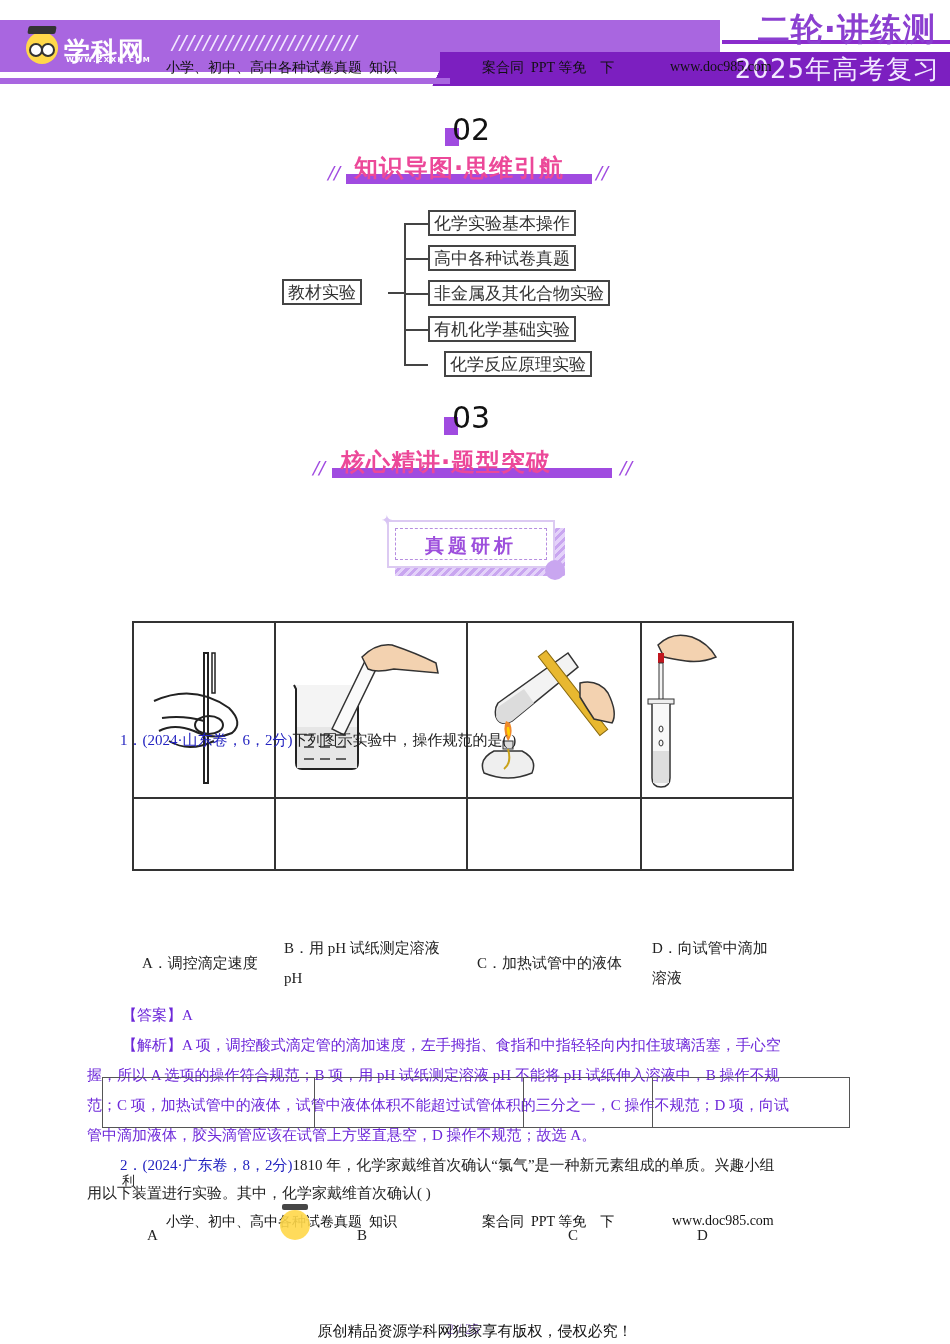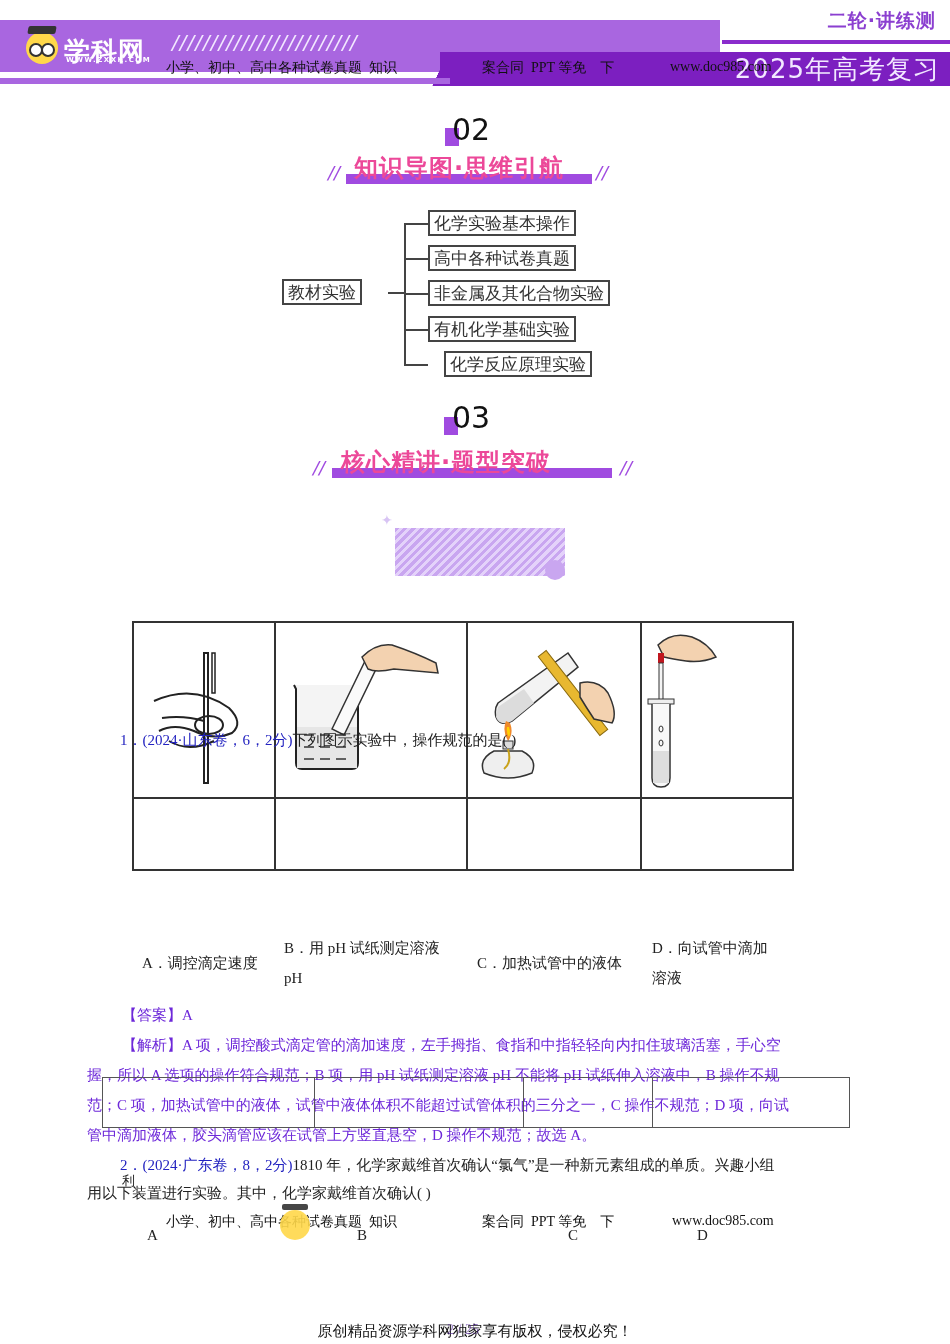--- a/index.html
+++ b/index.html
@@ -9,21 +9,21 @@
   
   .hdr-band-top { position: absolute; left: 0; top: 20px; width: 720px; height: 52px; background: #a966e0; }
   .hdr-band-slant { position: absolute; left: 660px; top: 20px; width: 80px; height: 52px;
     background: linear-gradient(115deg, #a966e0 0 45%, transparent 46%); }
   .hdr-band-dark { position: absolute; left: 440px; top: 52px; width: 510px; height: 34px; background: #7c1fc0; }
   .hdr-band-dark-slant { position: absolute; left: 420px; top: 52px; width: 40px; height: 34px;
     background: linear-gradient(115deg, transparent 0 50%, #7c1fc0 51%); }
   .hdr-thin-line { position: absolute; left: 0; top: 78px; width: 450px; height: 6px; background: #a966e0; }
   .hdr-right-line { position: absolute; left: 722px; top: 40px; width: 228px; height: 4px; background: #8a2ccc; }
   .hdr-series { position: absolute; right: 14px; top: 8px; font-family: "DejaVu Sans", sans-serif; font-weight: bold;
-    font-size: 19px; color: #8b3fd0; letter-spacing: 1px; }
+    font-size: 32px; color: #8b3fd0; letter-spacing: 1px; }
   .hdr-year { position: absolute; right: 10px; top: 52px; font-family: "DejaVu Sans", sans-serif; font-size: 26px;
     color: #f2e8ff; letter-spacing: 1px; }
   .logo { position: absolute; left: 22px; top: 24px; width: 140px; height: 44px; }
   .logo-face { position: absolute; left: 4px; top: 8px; width: 32px; height: 32px; border-radius: 50%; background: #ffd84a; }
   .logo-face::before, .logo-face::after { content: ""; position: absolute; top: 11px; width: 10px; height: 10px;
     border: 2px solid #333; border-radius: 50%; background: #fff; }
   .logo-face::before { left: 3px; } .logo-face::after { right: 3px; }
   .logo-cap { position: absolute; left: 6px; top: 2px; width: 28px; height: 8px; background: #333;
     transform: skewX(-10deg); border-radius: 2px; }
   .logo-text { position: absolute; left: 42px; top: 0; font-family: "DejaVu Sans", sans-serif; font-weight: bold;
@@ -135,20 +135,24 @@
   <div class="sec-num-block" style="left:444px; top:417px;"></div>
   <div class="sec-num" style="left:452px; top:400px;">03</div>
   <div class="sec-title-bar" style="left:332px; top:468px; width:280px;"></div>
   <div class="sec-deco" style="left:313px; top:457px;">//</div>
   <div class="sec-title" style="left:341px; top:446px;">核心精讲·题型突破</div>
   <div class="sec-deco" style="left:620px; top:457px;">//</div>
 </div>
 
 <div class="badge">
   <div class="badge-shadow"></div>
+  <div class="badge-frame">
+    <div class="badge-inner"></div>
+    <div class="badge-text">真题研析</div>
+  </div>
   <div class="badge-star">✦</div>
   <div class="badge-planet"></div>
 </div>
 
 <table class="q-table">
   <tbody>
       <tr class="img-row">
     <td style="width:142px;">
       <svg width="140" height="170" viewBox="0 0 140 170">
         <rect x="70" y="30" width="4" height="130" fill="none" stroke="#222" stroke-width="2"></rect>

